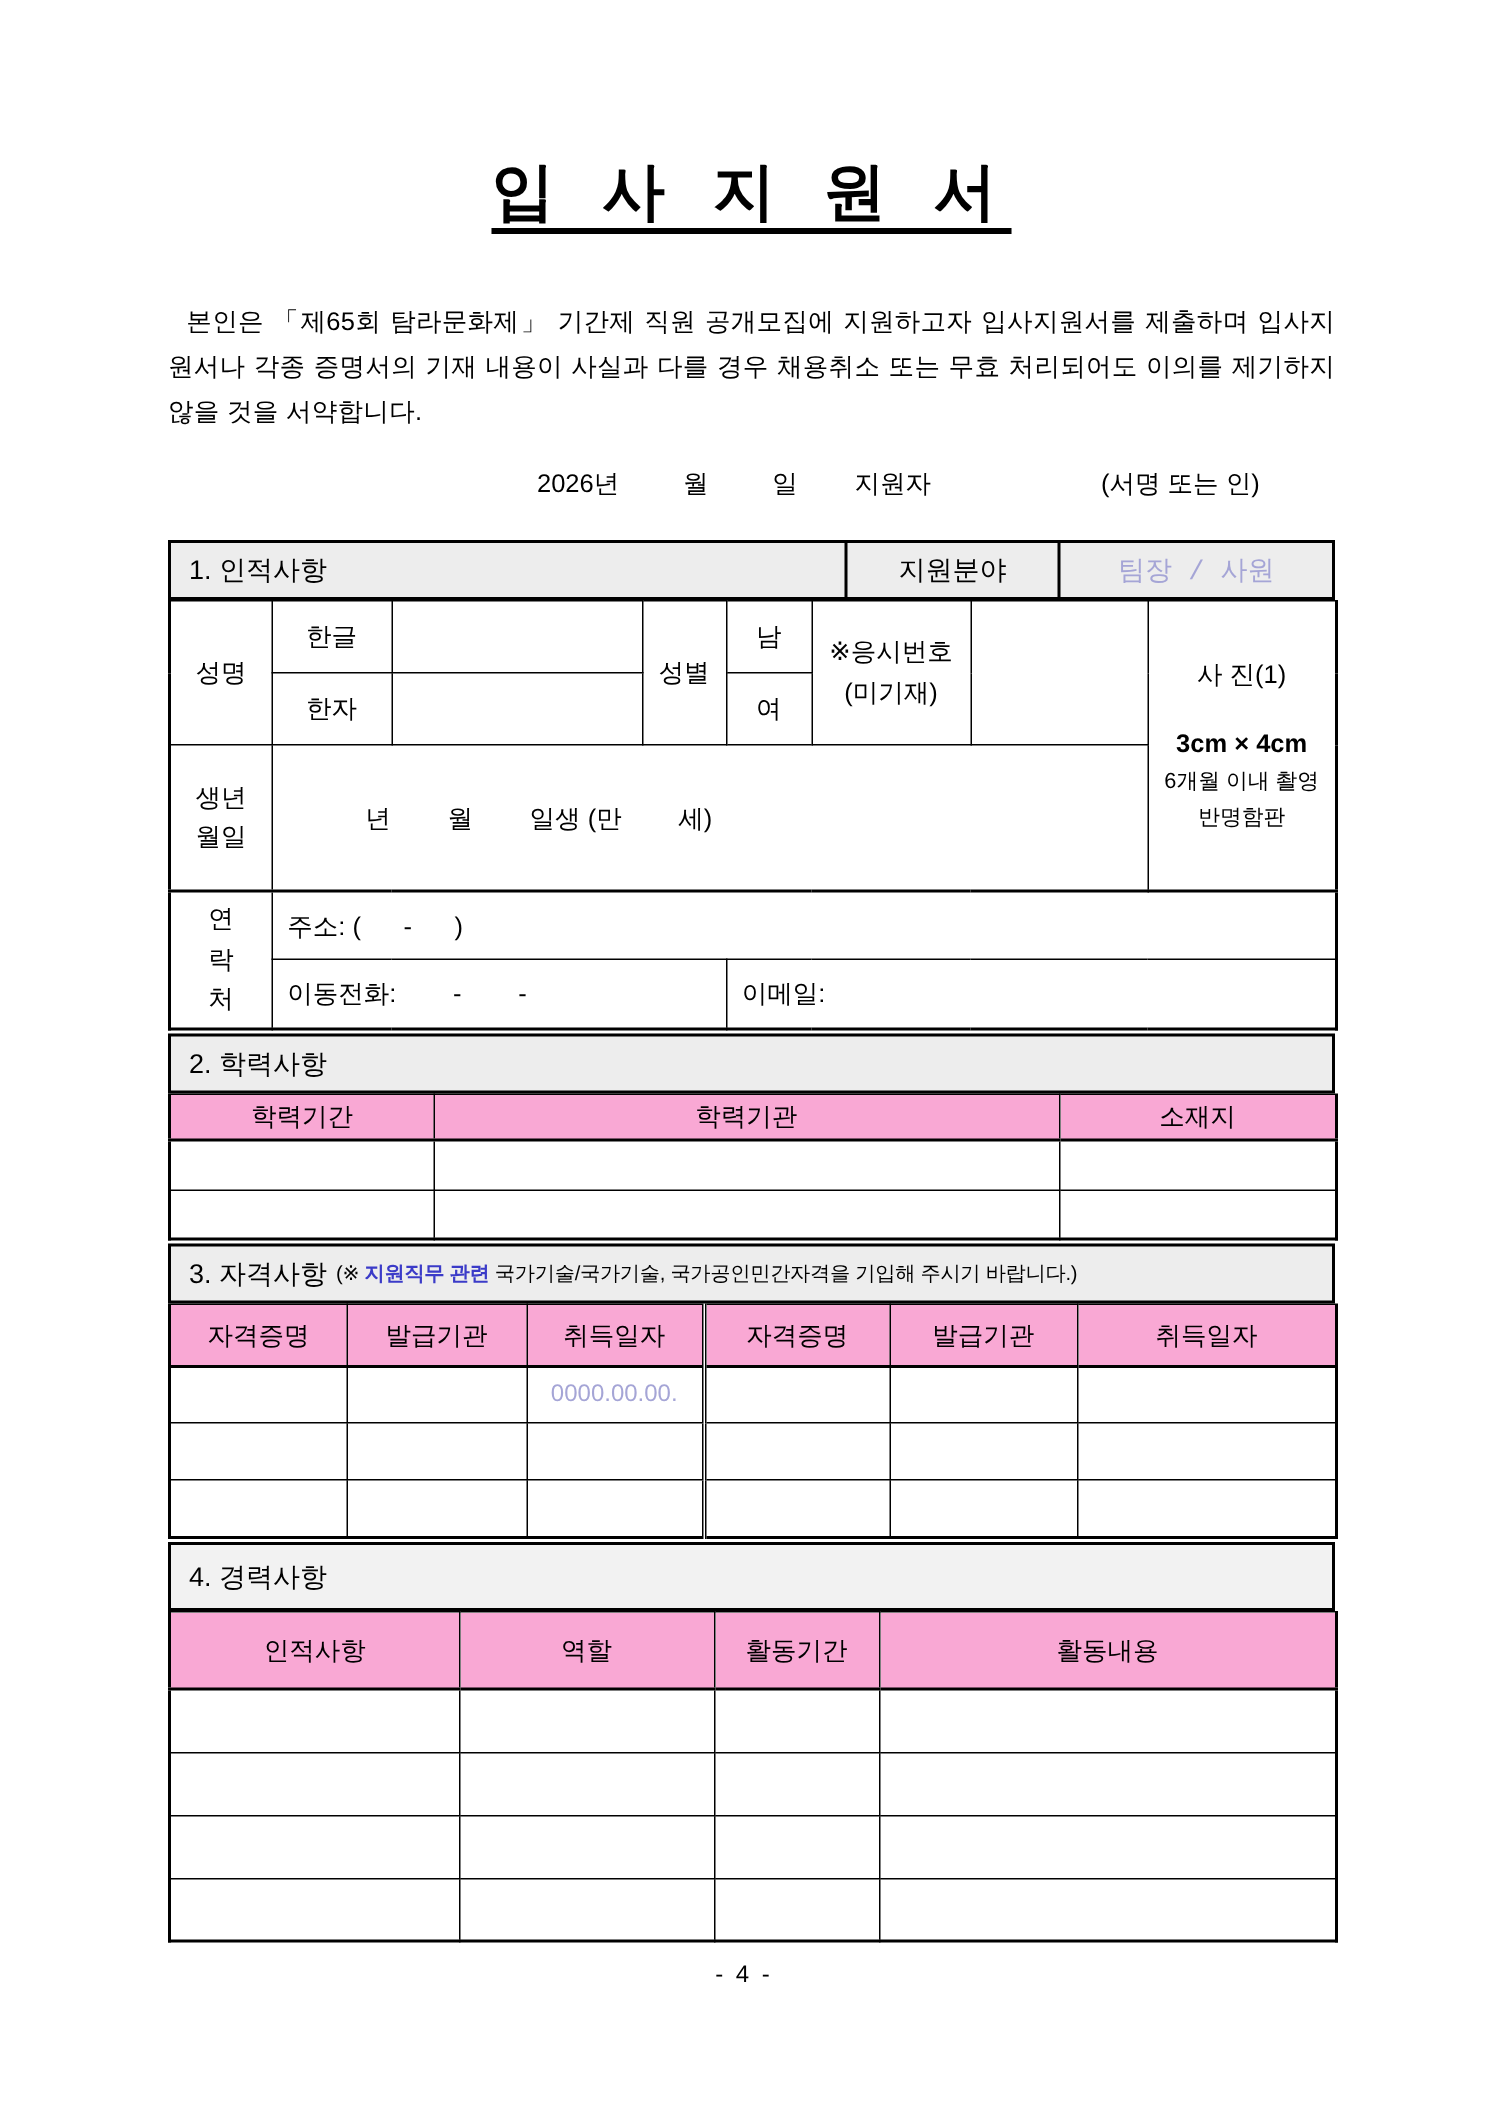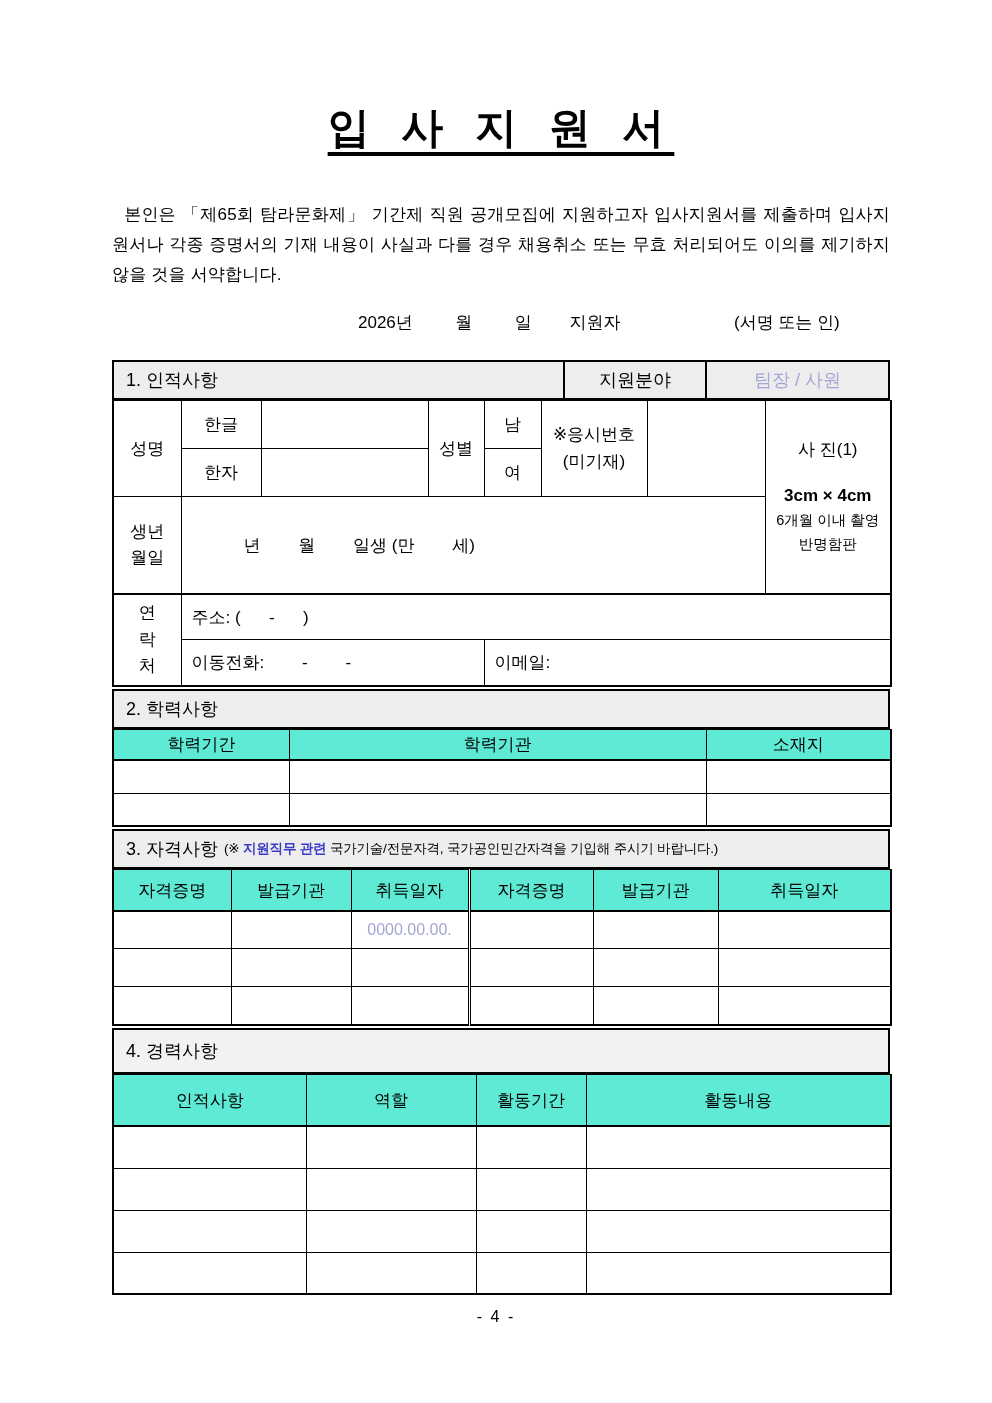--- a/index.html
+++ b/index.html
@@ -30,30 +30,30 @@
   }
   .sec-bar .bar-title { flex:1; padding:6px 12px; display:flex; align-items:center; }
   .sec-bar .bar-cell { display:flex; align-items:center; justify-content:center; border-left:2px solid #000; }
   .sec-note { font-size:13.5px; margin-left:6px; letter-spacing:-0.2px; }
 
   table { border-collapse:collapse; width:778px; table-layout:fixed; }
   table.body-tbl { border:2px solid #000; border-top:none; }
   td { border:1px solid #000; font-size:17px; vertical-align:middle; overflow:hidden; }
   td.lbl { text-align:center; }
   td.pre { white-space:pre-wrap; }
-  .hdr-row td { background:#5eead4; text-align:center; border-bottom:2px solid #000; }
+  .hdr-row td { background:#f9a8d4; text-align:center; border-bottom:2px solid #000; }
   .thick-top td { border-top:2px solid #000; }
   .dotted-top td { border-top:1px dotted #555; }
   .dbl { border-left:3px double #000 !important; }
   .vert { white-space:pre-line; line-height:1.55; text-align:center; }
   .photo-cell { text-align:center; font-size:17px; line-height:1.4; }
   .photo-cell .ph-title { display:block; margin-bottom:22px; }
   .photo-cell .ph-size { font-weight:bold; font-size:17px; }
   .photo-cell .ph-small { font-size:14.5px; }
-  .accent-light { color:#a5a5d6; }
+  .accent-light { color:#a5a5d6;font-family:Liberation Mono, monospace; }
   .accent-blue { color:#3b3bc8;font-weight:bold; }
   .date-ph { color:#a5a5d6; font-size:16px; text-align:center; }
   .page-num { position:absolute; left:0; width:100%; top:1308px; text-align:center; font-size:16px; letter-spacing:2px; }
 </style>
 </head>
 <body>
 
 <div class="page">
   <div class="content">
 
@@ -148,21 +148,21 @@
           <td></td>
         </tr>
       </tbody>
         </table>
     </div>
 
     <div class="sec">
       <div class="sec-bar">
         <div class="bar-title">
           <span>3.  자격사항</span>
-          <span class="sec-note"><span>(※ </span><span class="accent-blue">지원직무 관련</span><span> 국가기술/전문자격, 국가공인민간자격을 기입해 주시기 바랍니다.)</span></span>
+          <span class="sec-note"><span>(※ </span><span class="accent-blue">지원직무 관련</span><span> 국가기술/국가기술, 국가공인민간자격을 기입해 주시기 바랍니다.)</span></span>
         </div>
       </div>
       <table class="body-tbl">
         <colgroup>
           <col style="width:118px">
             <col style="width:120px">
             <col style="width:118px">
           <col style="width:124px">
             <col style="width:125px">
             <col style="width:173px">

